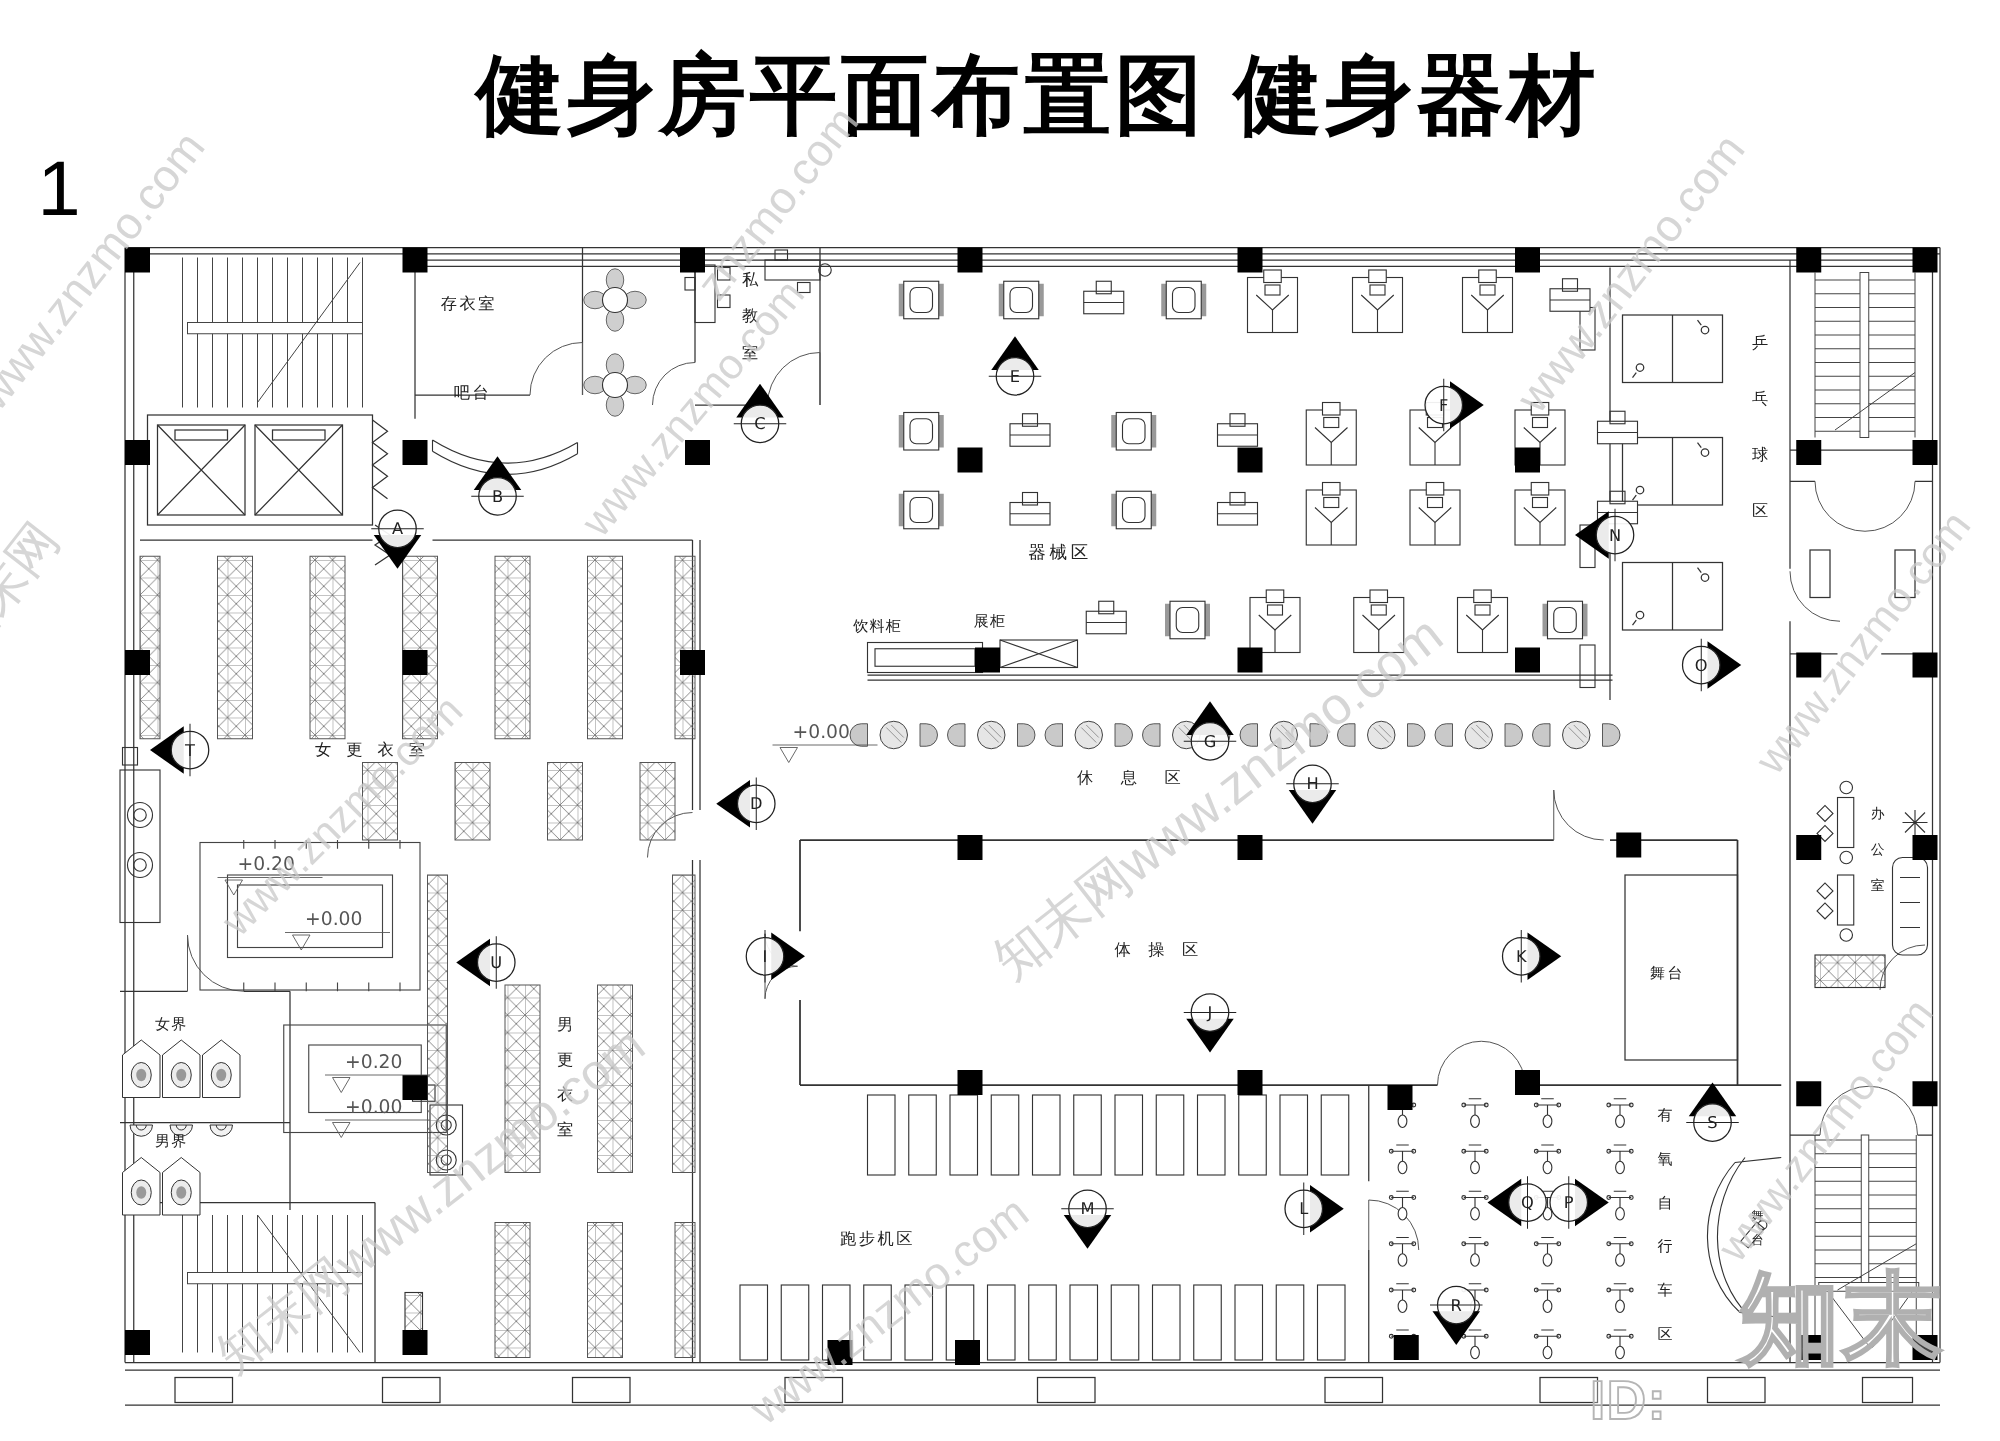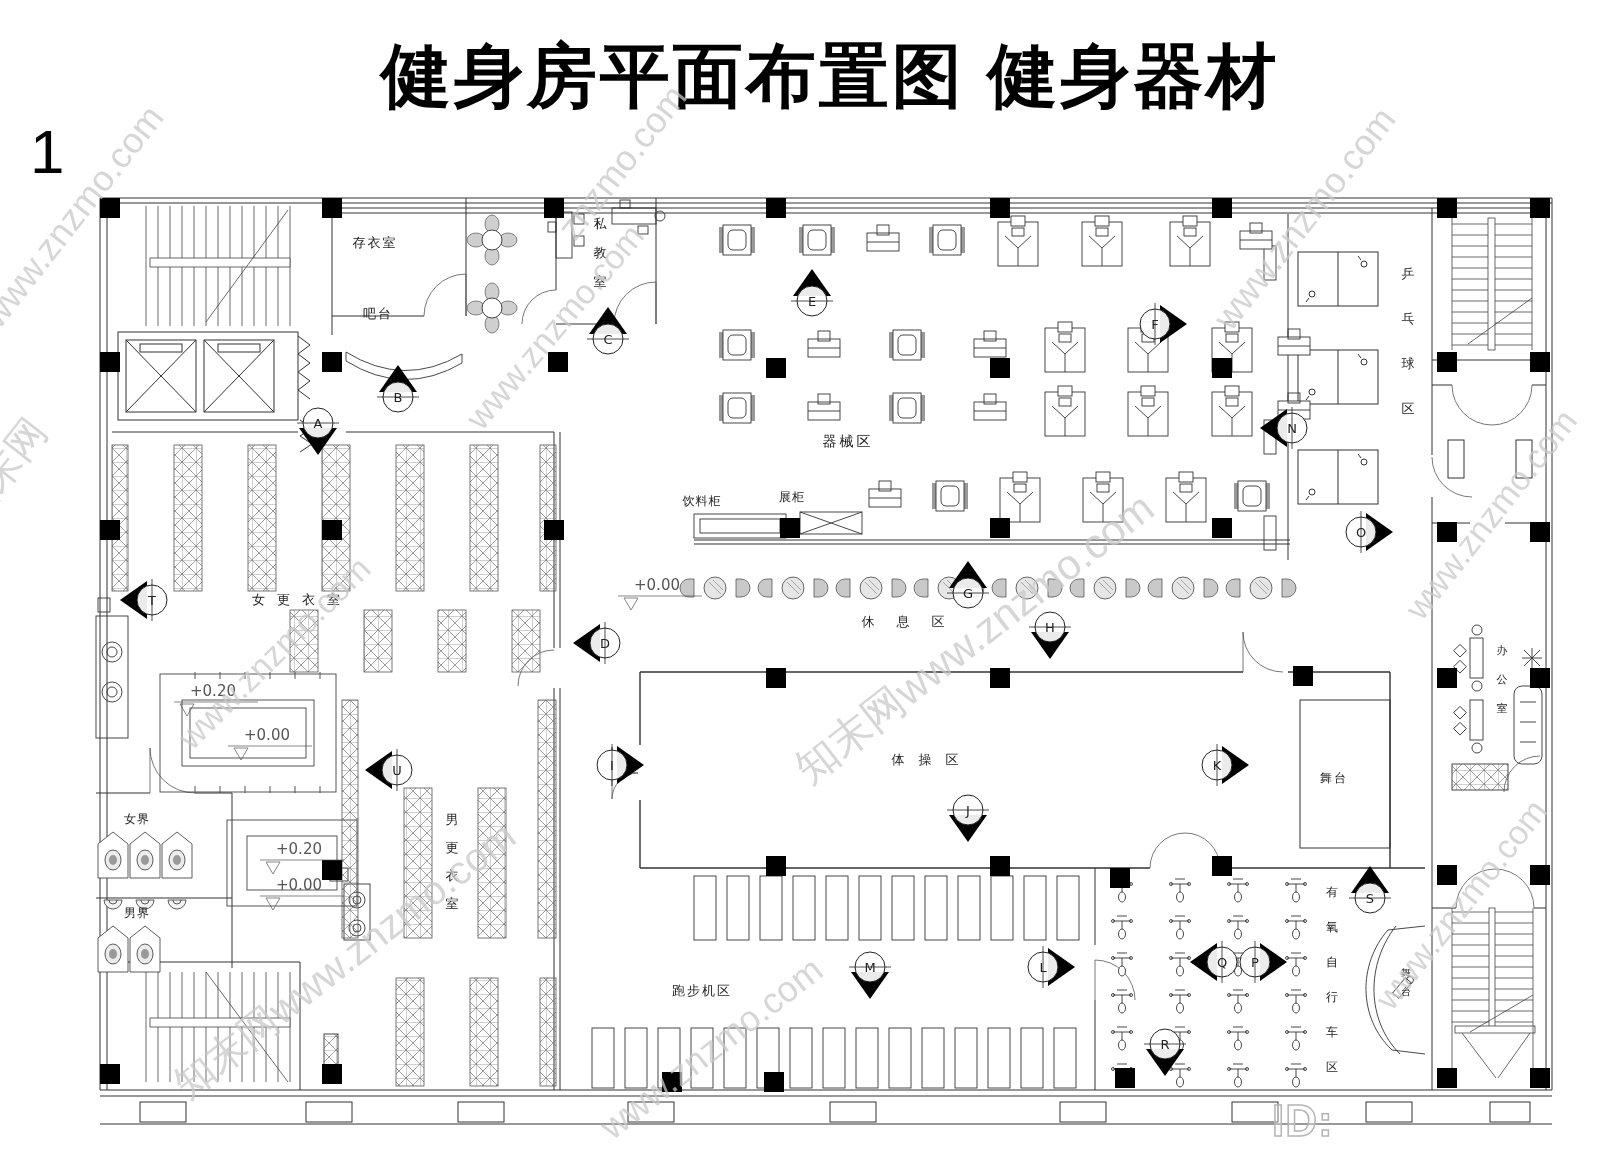--- a/index.html
+++ b/index.html
@@ -932,14 +932,15 @@
       <span class="wm" style="left: 582px; top: 206px; font-size: 36px; transform: rotate(-52deg); color: rgb(201, 201, 201);">znzmo.com</span>
       <span class="wm" style="left: 488px; top: 398px; font-size: 34px; transform: rotate(-50deg); color: rgb(201, 201, 201);">www.znzmo.com</span>
       <span class="wm" style="left: 1238px; top: 296px; font-size: 36px; transform: rotate(-52deg); color: rgb(201, 201, 201);">www.znzmo.com</span>
       <span class="wm" style="left: 818px; top: 740px; font-size: 42px; transform: rotate(-38deg); color: rgb(201, 201, 201);">知末网www.znzmo.com</span>
       <span class="wm" style="left: 198px; top: 718px; font-size: 34px; transform: rotate(-45deg); color: rgb(201, 201, 201);">www.znzmo.com</span>
       <span class="wm" style="left: 196px; top: 1056px; font-size: 40px; transform: rotate(-38deg); color: rgb(201, 201, 201);">知末网www.znzmo.com</span>
       <span class="wm" style="left: 618px; top: 1106px; font-size: 36px; transform: rotate(-38deg); color: rgb(201, 201, 201);">www.znzmo.com</span>
       <span class="wm" style="left: 1398px; top: 978px; font-size: 34px; transform: rotate(-52deg); color: rgb(201, 201, 201);">www.znzmo.com</span>
       <span class="wm" style="left: 1428px; top: 588px; font-size: 34px; transform: rotate(-52deg); color: rgb(201, 201, 201);">www.znzmo.com</span>
     </div>
+  <div class="logo-big">知末</div>
   <div class="image-id">ID: 1203538347</div>
 </div>
 
 </body></html>

